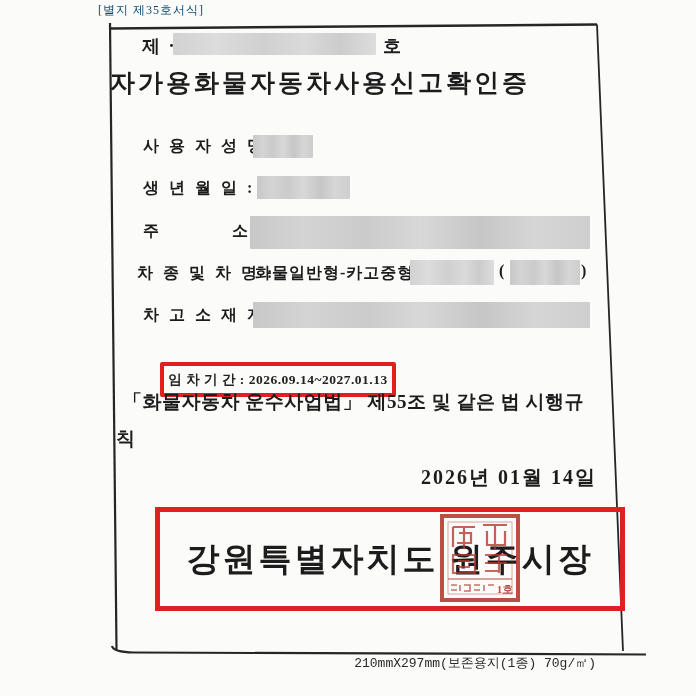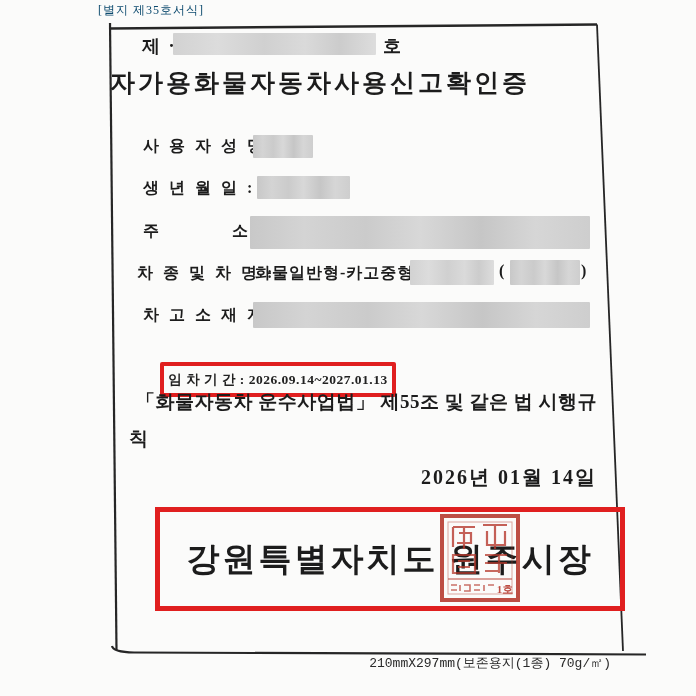--- a/index.html
+++ b/index.html
@@ -30,32 +30,32 @@
     font-size:25px;font-weight:700;letter-spacing:3px;
   }
   .field-label{font-size:16px;font-weight:700;letter-spacing:3px;white-space:pre;}
   .field-value{font-size:16px;font-weight:700;letter-spacing:1px;white-space:pre;}
   .lease-box{
     left:160px;top:326px;width:236px;height:35px;
     border:4px solid #e01f1f;border-radius:2px;box-sizing:border-box;
     display:flex;align-items:center;justify-content:center;margin-top:36px;
   }
   .lease-text{font-size:13.5px;font-weight:600;letter-spacing:0.5px;white-space:pre;color:#222;}
-  .body-par{left:116px;top:383px;width:468px;font-size:19px;font-weight:700;line-height:37px;letter-spacing:0.5px;margin-left:13px;}
+  .body-par{left:116px;top:383px;width:468px;font-size:19px;font-weight:700;line-height:37px;letter-spacing:0.5px;}
   .body-line1{text-indent:7px;}
   .date-line{left:110px;top:464px;width:487px;text-align:right;font-size:20px;font-weight:700;letter-spacing:2px;}
   .issuer-box{
     left:155px;top:507px;width:470px;height:104px;
     border:5px solid #e01f1f;box-sizing:border-box;
     display:flex;align-items:center;justify-content:center;
   }
   .issuer-text{font-size:33px;font-weight:700;letter-spacing:3px;white-space:nowrap;}
   .stamp{left:439px;top:513px;}
   .footer-note{
-    left:315px;top:654px;width:296px;text-align:right;
+    left:300px;top:654px;width:296px;text-align:right;
     font-size:13px;letter-spacing:0px;
     font-family:"Liberation Mono","DejaVu Sans Mono",monospace;
     color:#2a2a2a;white-space:pre;
   }
 </style>
 </head>
 <body>
 
 <svg class="abs frame-svg" width="696" height="696" viewBox="0 0 696 696">
   <path d="M110,23 L116.5,650" stroke="#262626" stroke-width="2.2" fill="none"></path>

